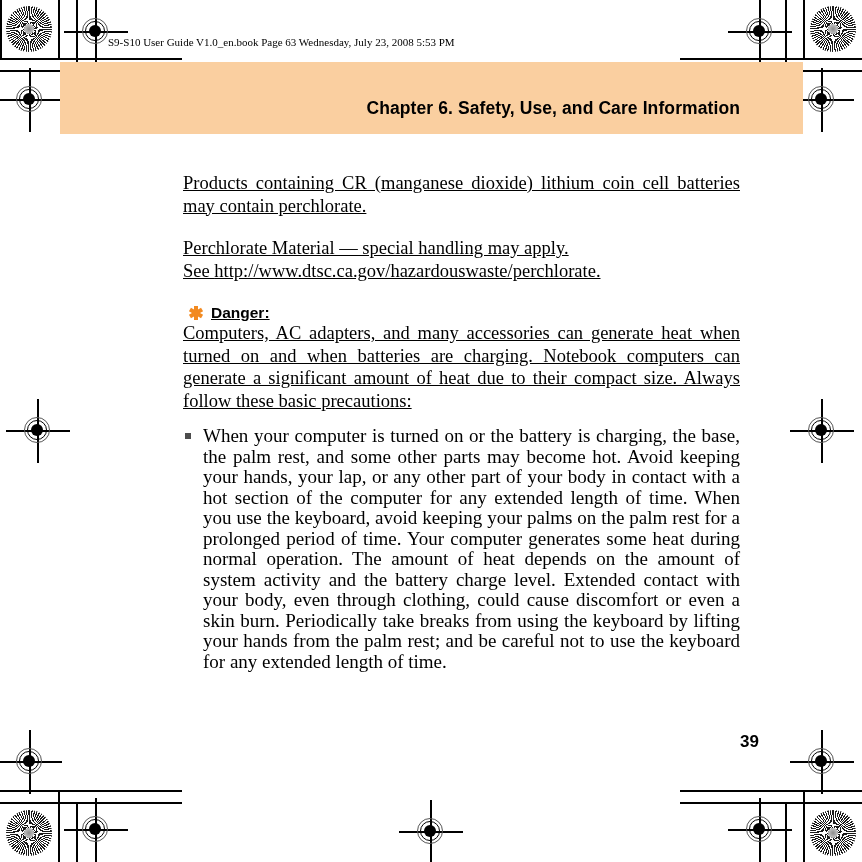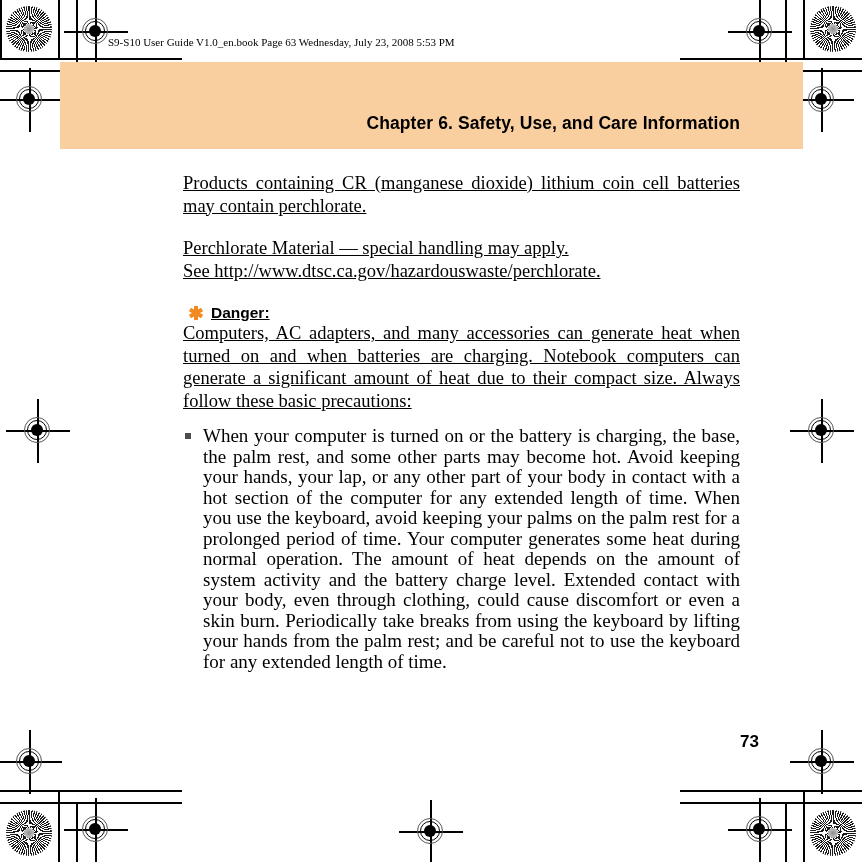--- a/index.html
+++ b/index.html
@@ -83,21 +83,21 @@
     border-radius: 50%;
     background: radial-gradient(circle, #8a8a8a 0%, #bdbdbd 60%, #ffffff 100%);
   }
 
   
   .chapter-band {
     position: absolute;
     left: 60px;
     top: 62px;
     width: 743px;
-    height: 87px;
+    height: 72px;
     background: #facfa0;
   }
   .chapter-title {
     position: absolute;
     right: 63px;
     bottom: 15px;
     font-family: "Liberation Sans", sans-serif;
     font-weight: bold;
     font-size: 17.5px;
     color: #000000;
@@ -369,13 +369,13 @@
   </div>
 
   <p class="body-text danger-body">Computers, AC adapters, and many accessories can generate heat when turned on and when batteries are charging. Notebook computers can generate a significant amount of heat due to their compact size. Always follow these basic precautions:</p>
 
   <ul class="bullet-list">
     <li>When your computer is turned on or the battery is charging, the base, the palm rest, and some other parts may become hot. Avoid keeping your hands, your lap, or any other part of your body in contact with a hot section of the computer for any extended length of time. When you use the keyboard, avoid keeping your palms on the palm rest for a prolonged period of time. Your computer generates some heat during normal operation. The amount of heat depends on the amount of system activity and the battery charge level. Extended contact with your body, even through clothing, could cause discomfort or even a skin burn. Periodically take breaks from using the keyboard by lifting your hands from the palm rest; and be careful not to use the keyboard for any extended length of time.</li>
   </ul>
 
 </div>
 
-<div class="page-number">73</div>
+<div class="page-number">39</div>
 
 </body></html>

